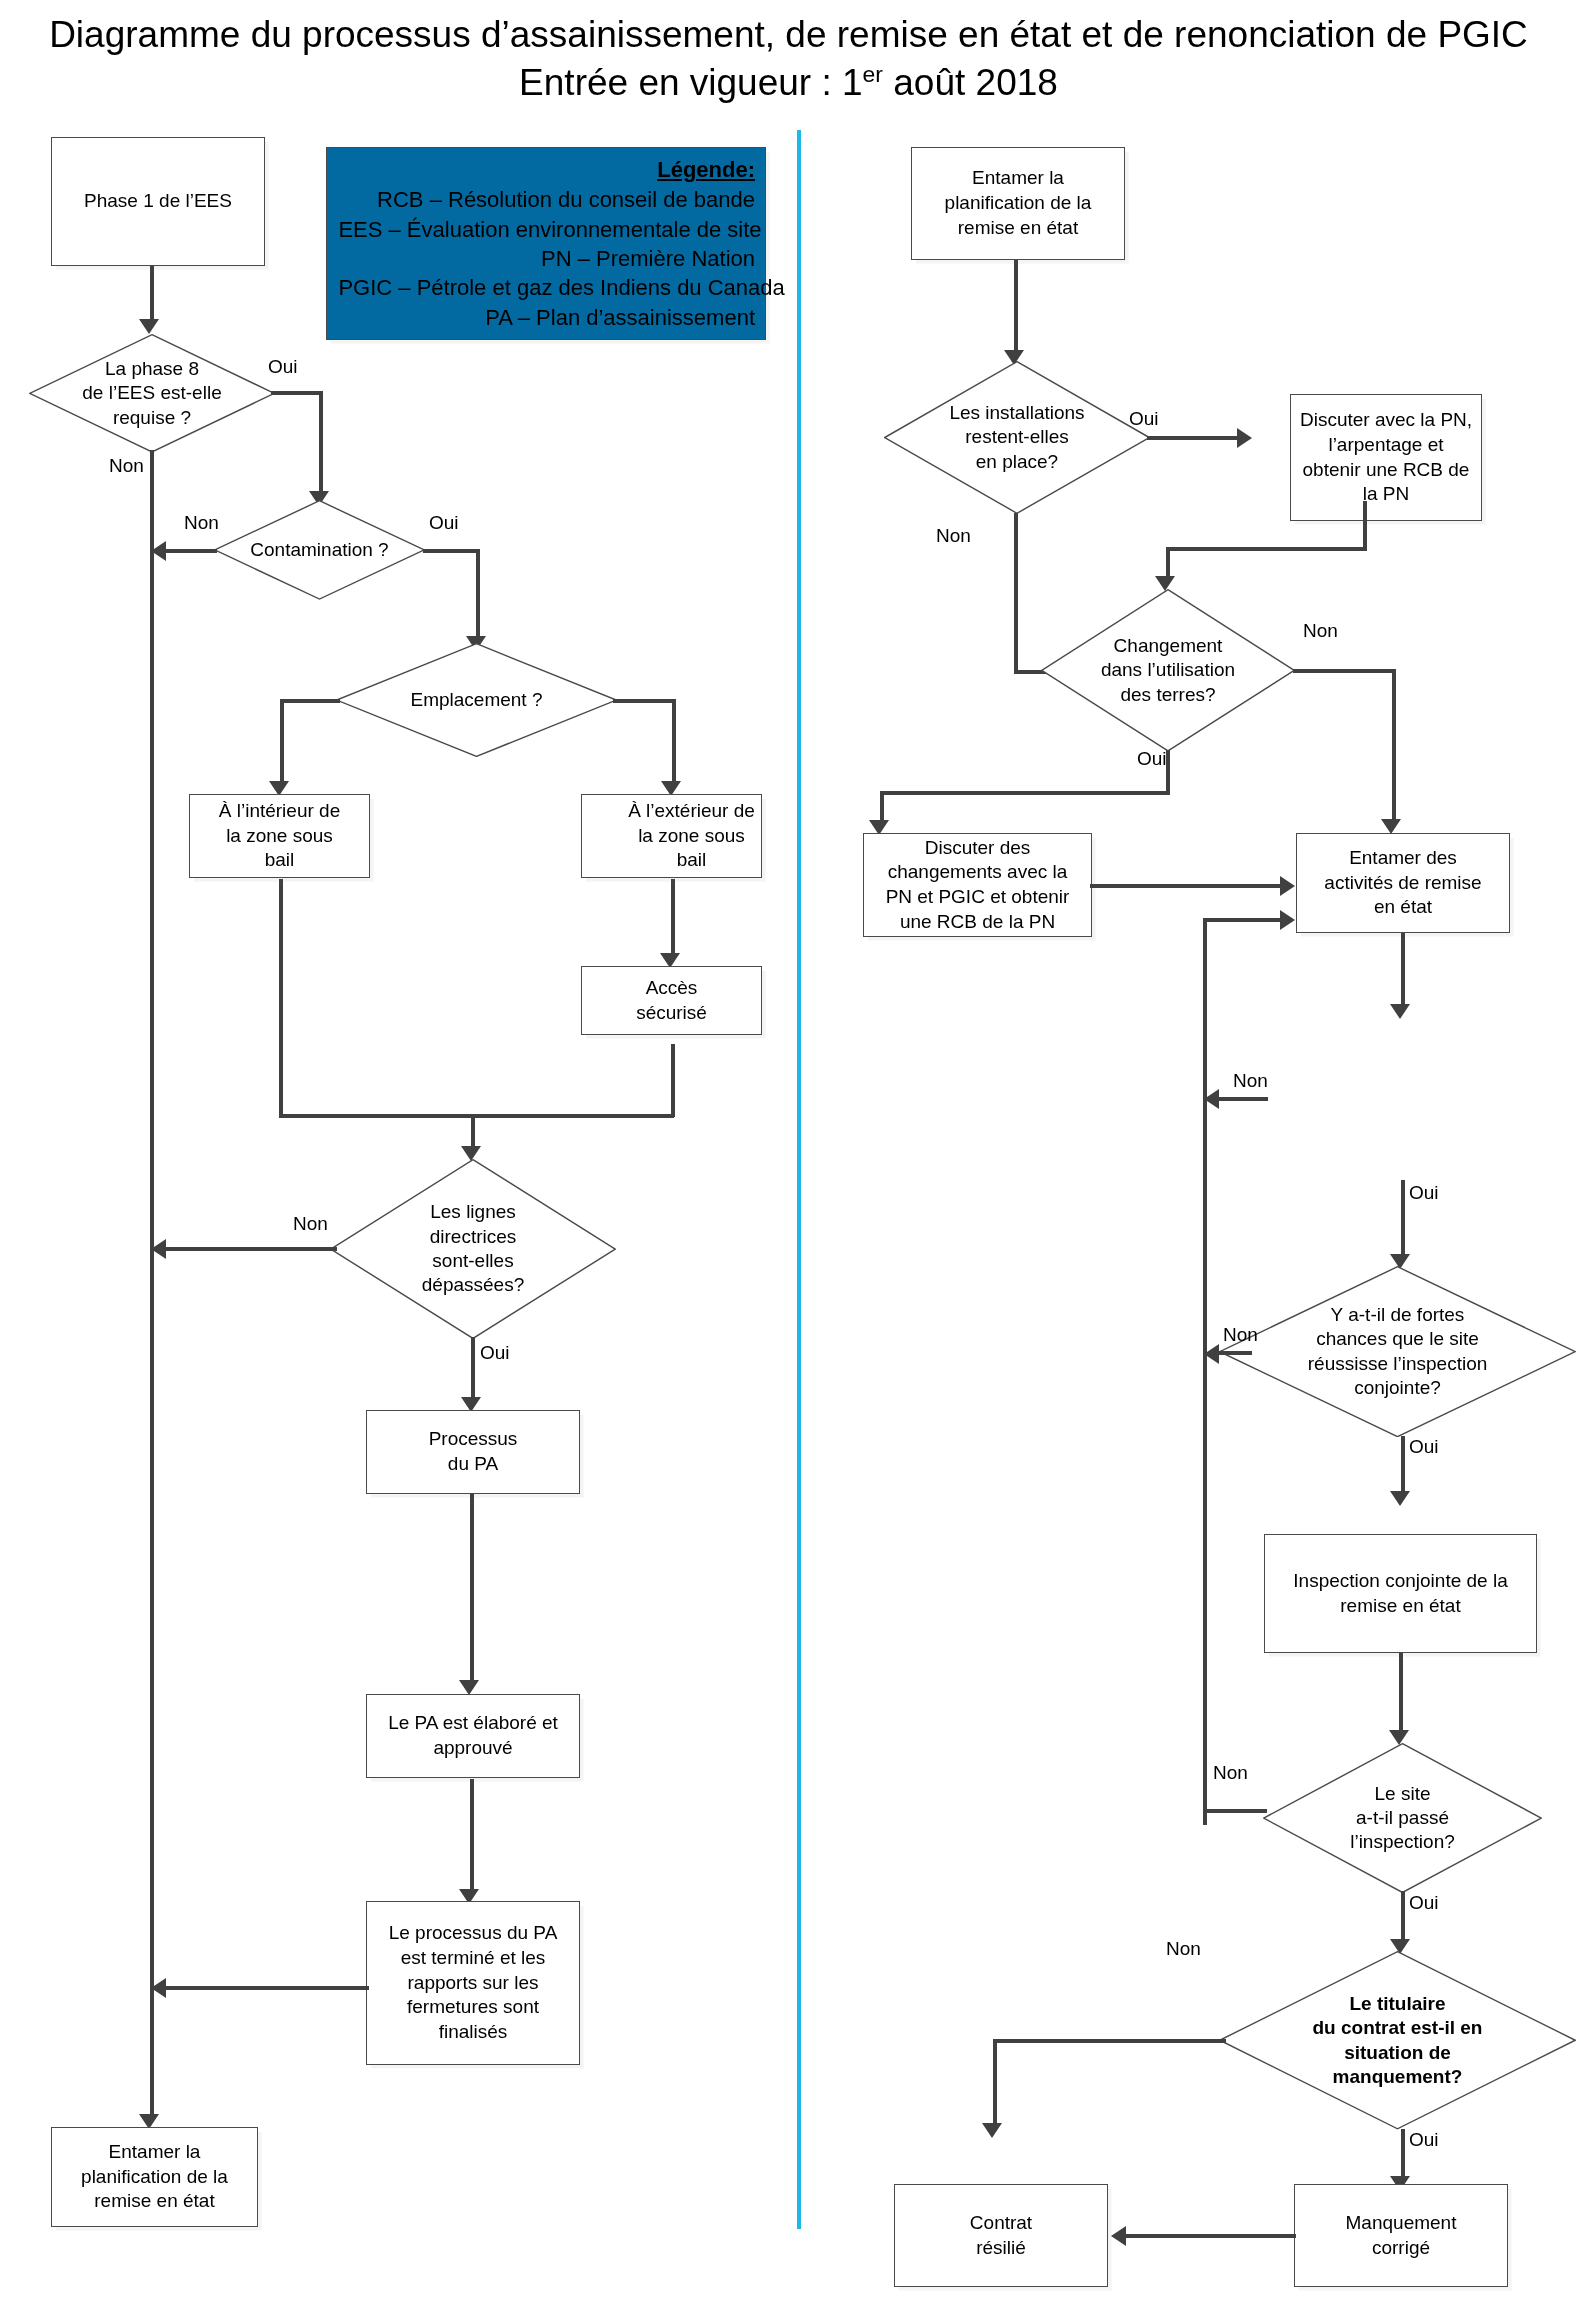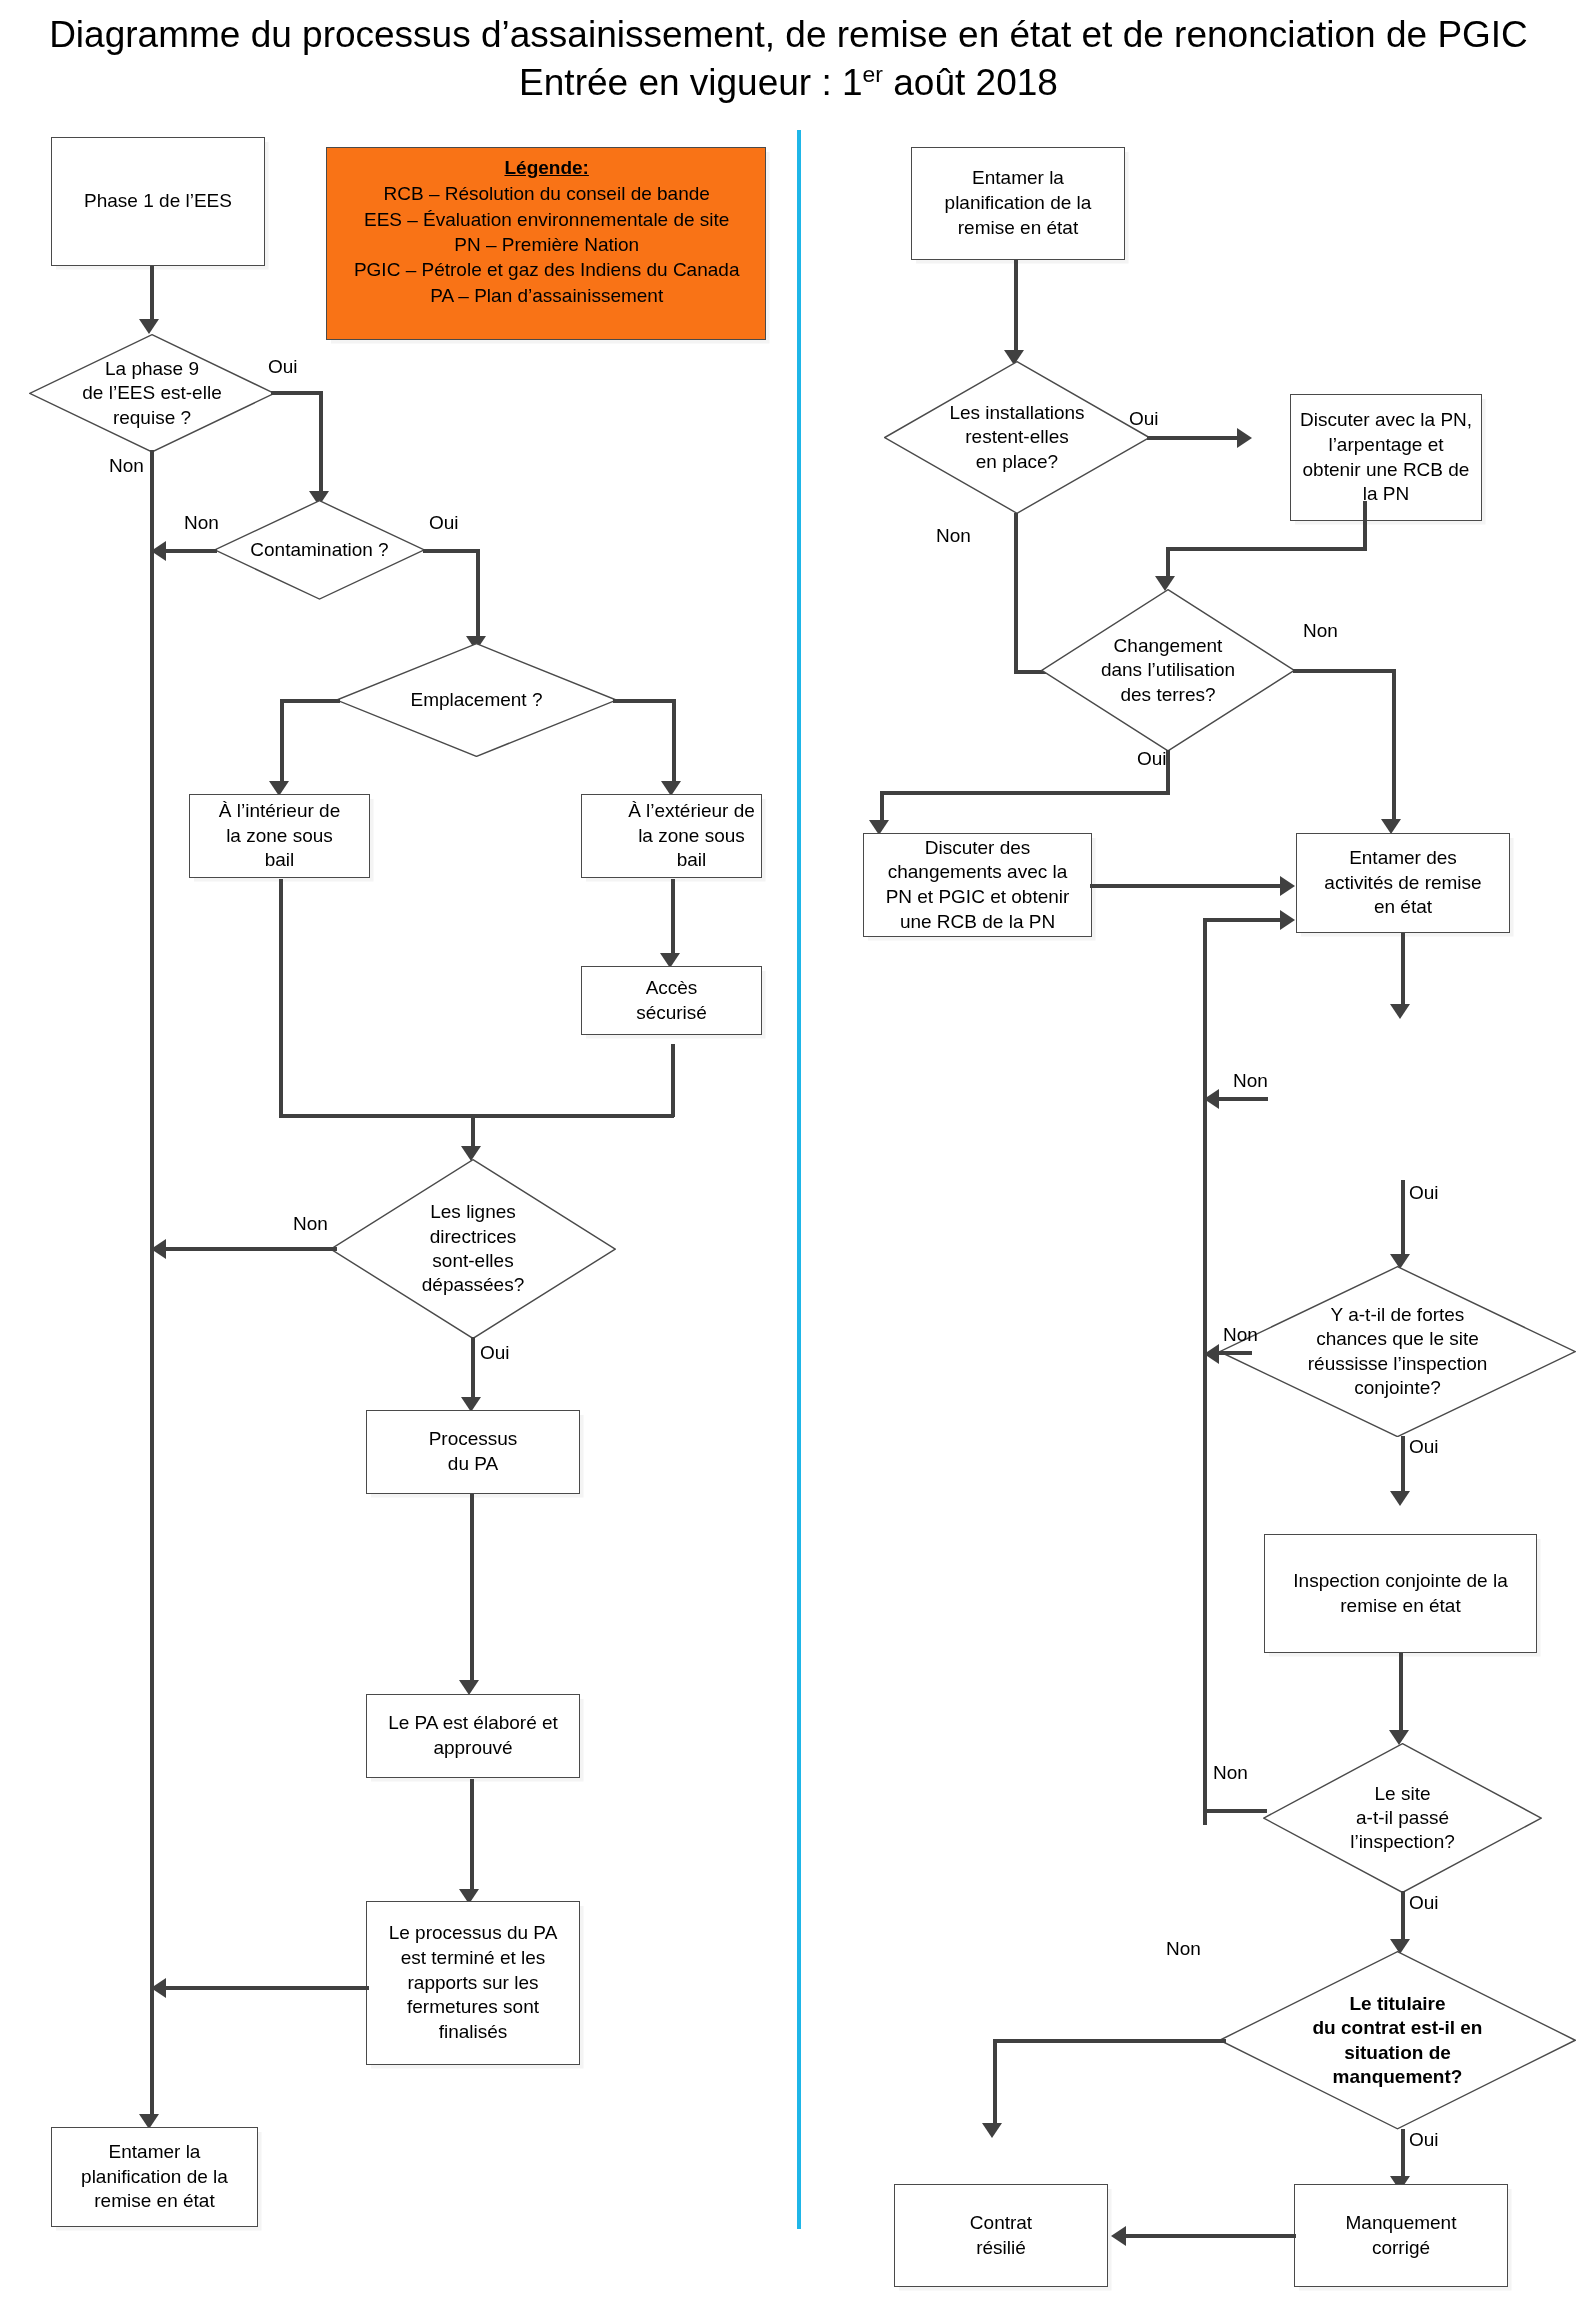--- a/index.html
+++ b/index.html
@@ -16,23 +16,23 @@
   .box{
     border:1.4px solid #4a4a4a;
     background:#fff;
     display:flex;align-items:center;justify-content:center;
     text-align:center;
     font-size:19px;line-height:1.30;
     padding:2.9px 5.7px;
     box-shadow:4.3px 4.3px 0 -0.7px rgba(0,0,0,0.045);
   }
   .legend{
-    border:1.4px solid #4a4a4a;background:#f97316;
-    font-size:19px;line-height:1.335;
-    text-align:center;
+    border:1.4px solid #4a4a4a;background:#0369a1;
+    font-size:22px;line-height:1.335;
+    text-align:right;
     padding:7.1px 10px 8.6px 11.4px;
     box-shadow:4.3px 4.3px 0 -0.7px rgba(0,0,0,0.045);
     box-sizing:border-box;
   }
   .legend .lt{font-weight:bold;text-decoration:underline;display:block;margin-bottom:0.7px;}
   .legend .li{display:block;white-space:nowrap;}
 
   .diamond{background:transparent;}
   .diamond .dshape{position:absolute;inset:0;}
   .diamond .dlabel{
@@ -80,21 +80,21 @@
   </div>
 
   <div class="ln lnv" style="left:150px;top:266px;height:60px;"></div>
   <div class="arw arw-d" style="left:139px;top:319px;"></div>
 
   <div class="node diamond" style="left:29px;top:334px;width:246px;height:119px;">
     <svg class="dshape" viewBox="0 0 344 166" preserveAspectRatio="none">
       <polygon points="172,1 343,83 172,165 1,83" fill="#fff" stroke="#4a4a4a" stroke-width="2"></polygon>
     </svg>
     <div class="dlabel">
-        <span style="white-space:pre-line;">La phase 9
+        <span style="white-space:pre-line;">La phase 8
 de l’EES est-elle
 requise ?</span>
       </div>
   </div>
 
   <div class="elabel" style="left:268px;top:357px;">Oui</div>
   <div class="ln lnh" style="left:271px;top:391px;width:51px;"></div>
   <div class="ln lnv" style="left:319px;top:391px;height:107px;"></div>
   <div class="arw arw-d" style="left:309px;top:491px;"></div>
 

